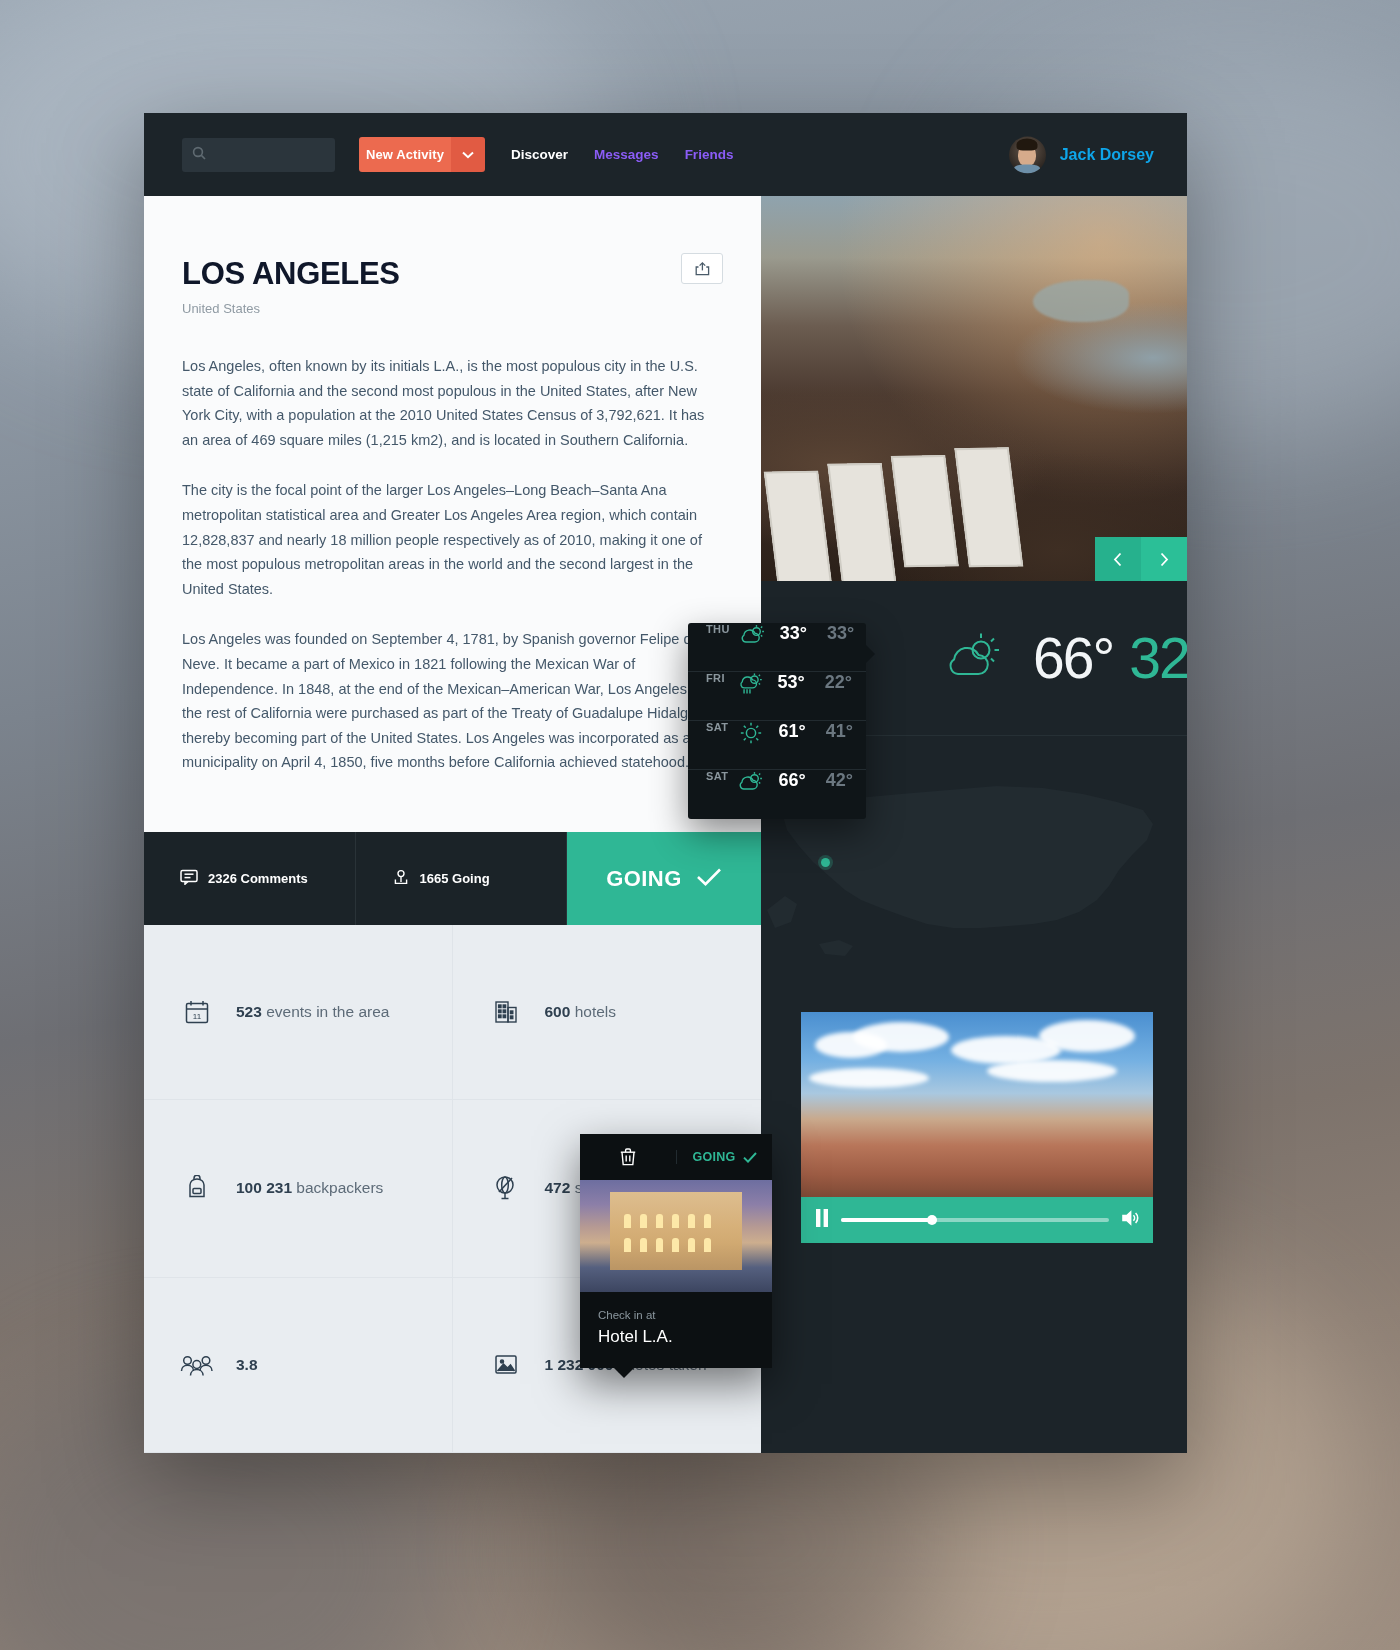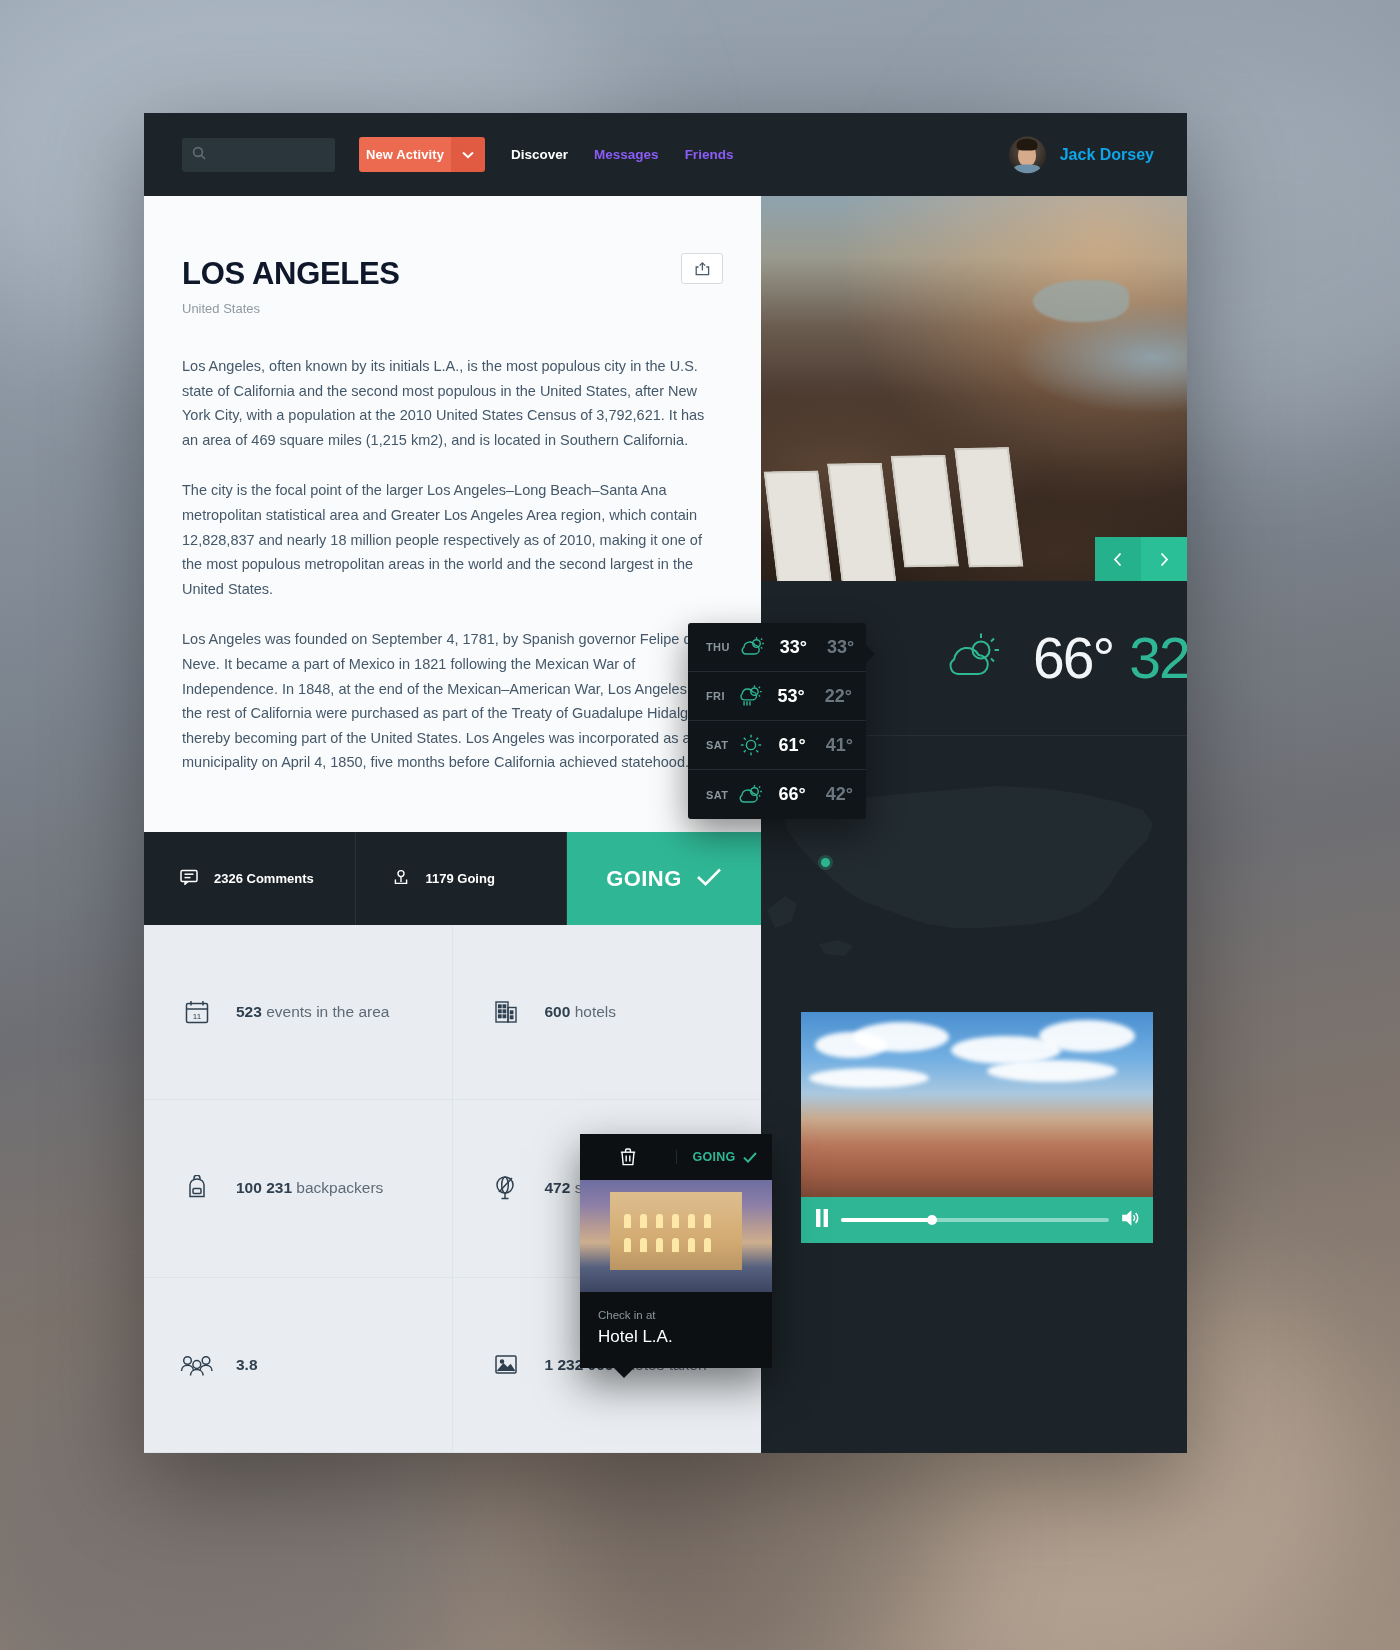--- a/index.html
+++ b/index.html
@@ -104,21 +104,21 @@
   }
   .article p {
     font-size: 14.5px; line-height: 24.6px; color: #44586a; margin-top: 26px;
   }
   .article p:first-of-type { margin-top: 38px; }
 
   
   .social-bar { display: flex; height: 93px; }
   .social-cell {
     flex: 1; background: #1b2328; display: flex; align-items: center;
-    padding-left: 36px; gap: 16px; color: #fff; font-size: 13px; font-weight: bold;
+    padding-left: 36px; gap: 10px; color: #fff; font-size: 13px; font-weight: bold;
     border-right: 1px solid #2a3338; cursor: pointer;
   }
   .going-cell {
     width: 194px; background: #2fb795; color: #fff; display: flex;
     align-items: center; justify-content: center; gap: 14px; cursor: pointer;
   }
   .going-cell .txt { font-size: 22px; font-weight: bold; letter-spacing: .4px; }
 
   
   .stats-grid { display: grid; grid-template-columns: 1fr 1fr; background:#e9edf1; height: 528px; }
@@ -203,21 +203,21 @@
     position: absolute; left: 544px; top: 510px; width: 178px;
     background: #0f1518; border-radius: 3px; z-index: 40;
     box-shadow: 0 14px 36px rgba(0,0,0,.45);
   }
   .wx-drop:after {
     content:''; position:absolute; right: -9px; top: 22px;
     border-top: 9px solid transparent; border-bottom: 9px solid transparent;
     border-left: 9px solid #0f1518;
   }
   .wx-row {
-    height: 49px; display: flex; align-items: center; padding: 0 14px 0 18px;
+    height: 49px; display: flex; align-items: flex-start; padding: 0 14px 0 18px;
     border-bottom: 1px solid #222b30; gap: 10px; cursor:pointer;
   }
   .wx-row:last-child { border-bottom: 0; }
   .wx-day { width: 30px; font-size: 11px; color: #8b979e; font-weight: bold; letter-spacing:.4px;}
   .wx-ic { width: 30px; color:#2fb795; display:flex; align-items:center; justify-content:center;}
   .wx-hi { font-size: 18px; font-weight: bold; color:#fff; margin-left: 4px; }
   .wx-lo { font-size: 18px; font-weight: bold; color:#6b7780; margin-left: 10px; }
 
   
   .checkin {
@@ -329,21 +329,21 @@
           <span>2326 Comments</span>
         </div>
         <div class="social-cell">
           <span>
             <svg width="18" height="18" viewBox="0 0 18 18" fill="none" stroke="#fff" stroke-width="1.4">
               <circle cx="9" cy="5.6" r="3"></circle>
                 <line x1="9" y1="8.6" x2="9" y2="14"></line>
               <polyline points="3.4,11.4 3.4,15.4 14.6,15.4 14.6,11.4"></polyline>
             </svg>
           </span>
-          <span>1179 Going</span>
+          <span>1665 Going</span>
         </div>
         <div class="going-cell">
           <span class="txt">GOING</span>
           <span>
             <svg width="26" height="20" viewBox="0 0 26 20" fill="none" stroke="#fff" stroke-width="2.6">
               <polyline points="2,10 9.5,17.2 24,2.5"></polyline>
             </svg>
           </span>
         </div>
       </div>

